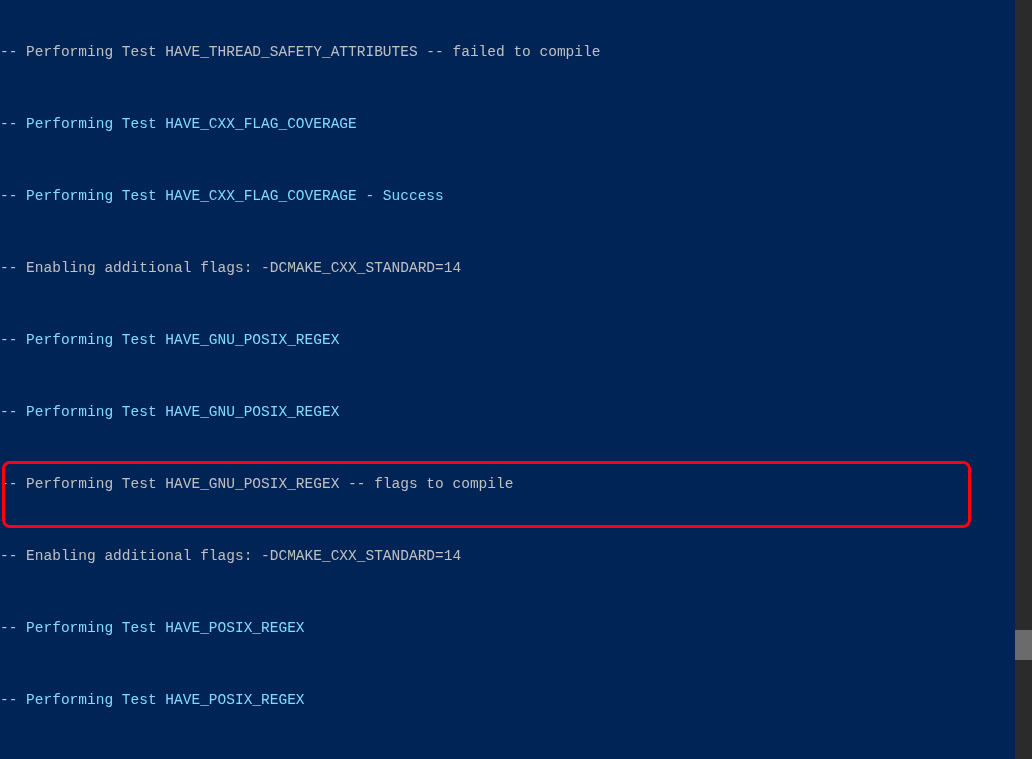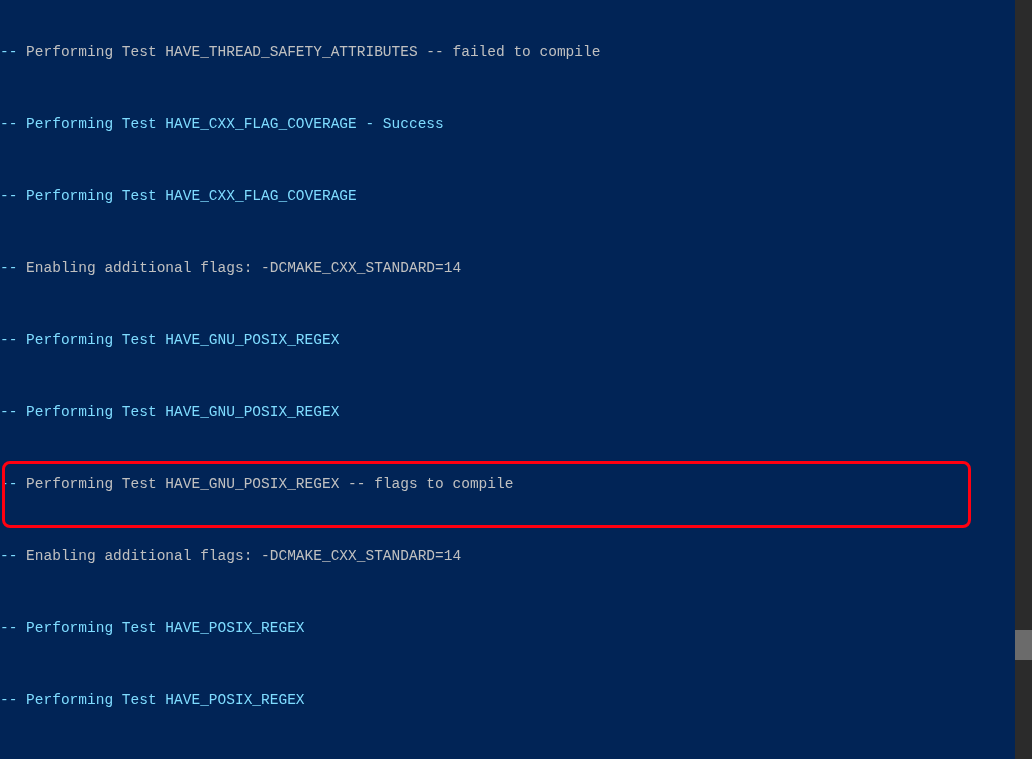--- a/index.html
+++ b/index.html
@@ -67,23 +67,23 @@
 </style>
 </head>
 <body>
 
 <div class="terminal">
 
   <div class="lines">
 
     <div class="term-line"><span class="cyan">-- </span><span class="gray">Performing Test HAVE_THREAD_SAFETY_ATTRIBUTES -- failed to compile</span></div>
 
+    <div class="term-line"><span class="cyan">-- </span><span class="cyan">Performing Test HAVE_CXX_FLAG_COVERAGE</span></div>
+
     <div class="term-line"><span class="cyan">-- </span><span class="cyan">Performing Test HAVE_CXX_FLAG_COVERAGE - Success</span></div>
-
-    <div class="term-line"><span class="cyan">-- </span><span class="cyan">Performing Test HAVE_CXX_FLAG_COVERAGE</span></div>
 
     <div class="term-line"><span class="cyan">-- </span><span class="gray">Enabling additional flags: -DCMAKE_CXX_STANDARD=14</span></div>
 
     <div class="term-line"><span class="cyan">-- </span><span class="cyan">Performing Test HAVE_GNU_POSIX_REGEX</span></div>
 
     <div class="term-line"><span class="cyan">-- </span><span class="cyan">Performing Test HAVE_GNU_POSIX_REGEX</span></div>
 
     <div class="term-line"><span class="cyan">-- </span><span class="gray">Performing Test HAVE_GNU_POSIX_REGEX -- flags to compile</span></div>
 
     <div class="term-line"><span class="cyan">-- </span><span class="gray">Enabling additional flags: -DCMAKE_CXX_STANDARD=14</span></div>

